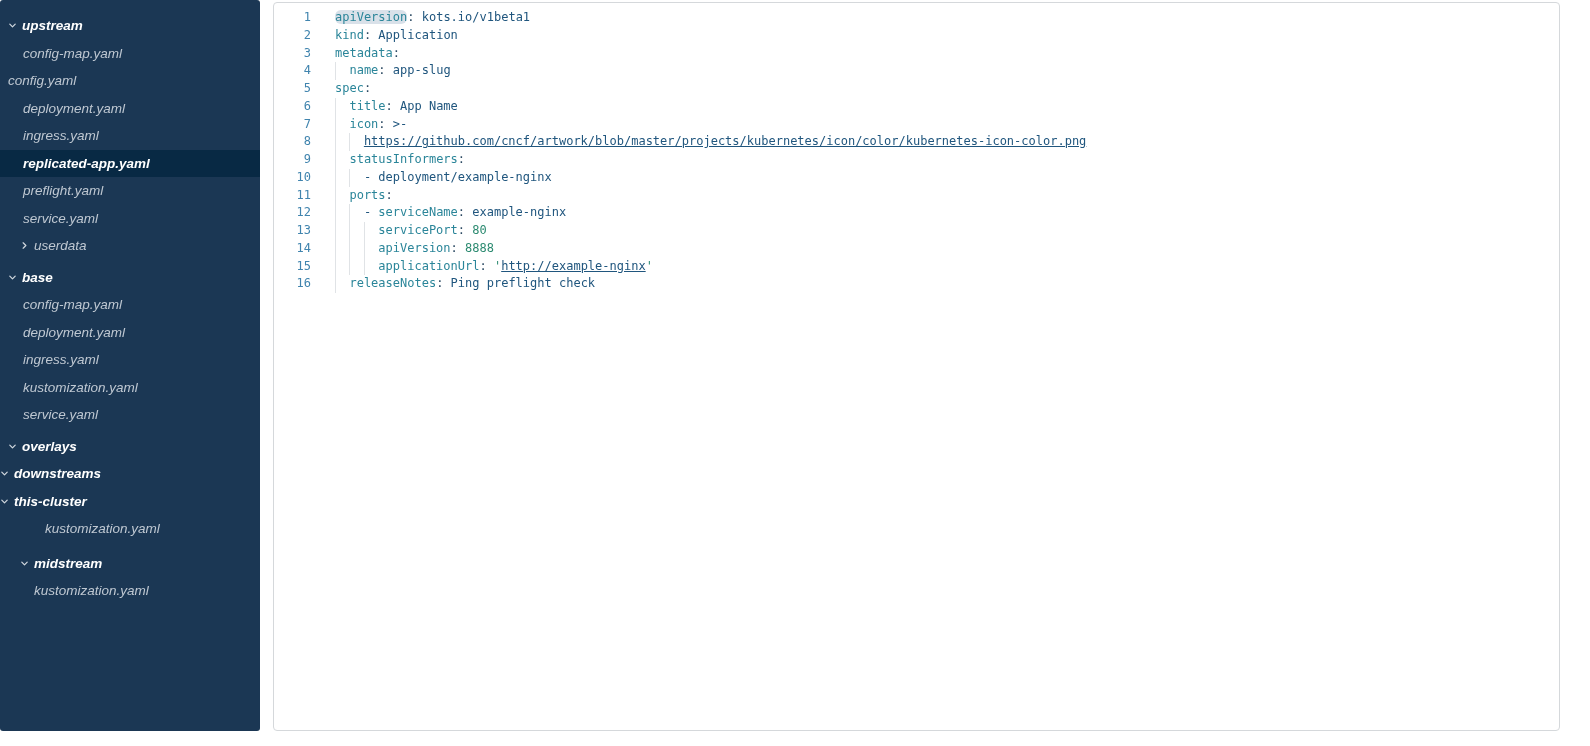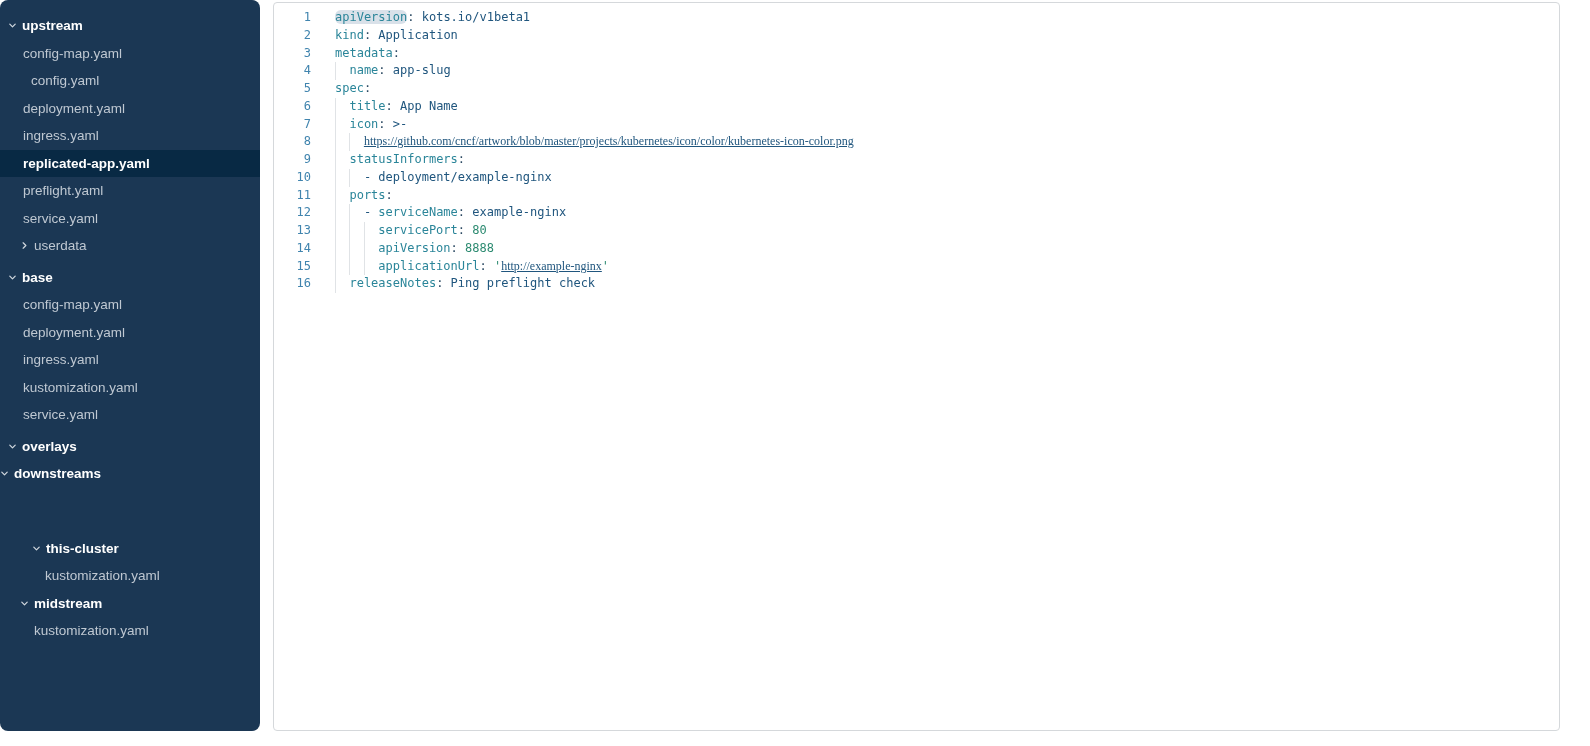--- a/index.html
+++ b/index.html
@@ -8,21 +8,21 @@
     --key:#2a8599; --value:#20567e; --number:#2b8a70; --quote:#2b8a70;
     --punct:#2c4a63; --link:#20567e; --highlight:#d9e1e9; --guide:#e0e3e6;
     --editor_bg:#ffffff;
   }
   *{box-sizing:border-box;margin:0;padding:0;}
   html,body{width:1590px;height:746px;background:#ffffff;overflow:hidden;}
   body{font-family:"Liberation Sans",sans-serif;position:relative;}
 
   .sidebar{
     position:absolute;left:0;top:0;width:260px;height:731px;
-    background:var(--sidebar_bg);border-radius:8px;overflow:hidden;
+    background:var(--sidebar_bg);border-radius:3px;overflow:hidden;font-style:italic;
   }
   .tree{padding-top:12px;}
   .row{
     height:27.5px;display:flex;align-items:center;
     font-size:13.5px;color:var(--sidebar_text);cursor:pointer;white-space:nowrap;
   }
   .row .chev{display:inline-flex;width:14px;flex:0 0 14px;align-items:center;}
   .row .chev svg{display:block;}
   .row.folder.open{color:var(--sidebar_text_active);font-weight:700;}
   .row.sel{background:var(--sidebar_selected);color:var(--sidebar_text_active);font-weight:700;}
@@ -47,40 +47,40 @@
     display:inline-block;width:2ch;height:17.75px;vertical-align:top;
     border-left:1px solid var(--guide);
   }
   .tk-k{color:var(--key);}
   .tk-hk{color:var(--key);background:var(--highlight);border-radius:6px;}
   .tk-v{color:var(--value);}
   .tk-d{color:var(--value);}
   .tk-n{color:var(--number);margin-top:48px;}
   .tk-q{color:var(--quote);}
   .tk-p{color:var(--punct);}
-  .tk-l{color:var(--link);text-decoration:underline;font-family:Liberation Serif, serif;}
+  .tk-l{color:var(--link);text-decoration:underline;}
 </style>
 </head>
 <body>
 
 <div class="app">
   <aside class="sidebar">
     <nav class="tree">
         <div class="row folder open" style="padding-left: 8px;">
           <span class="chev">
             <svg width="9" height="9" viewBox="0 0 10 10">
               <path d="M2 3.5 L5 6.5 L8 3.5" fill="none" stroke="#cfd6dd" stroke-width="1.4" stroke-linecap="round" stroke-linejoin="round"></path>
             </svg>
           </span>
           <span>upstream</span>
         </div>
         <div class="row file" style="padding-left: 23px;">
           <span>config-map.yaml</span>
         </div>
-        <div class="row file" style="padding-left: 31px;">
+        <div class="row file" style="padding-left: 8px;">
           <span>config.yaml</span>
         </div>
         <div class="row file" style="padding-left: 23px;">
           <span>deployment.yaml</span>
         </div>
         <div class="row file" style="padding-left: 23px;">
           <span>ingress.yaml</span>
         </div>
         <div class="row file sel" style="padding-left: 23px;">
           <span>replicated-app.yaml</span>
@@ -131,32 +131,32 @@
           <span>overlays</span>
         </div>
         <div class="row folder open" style="">
           <span class="chev">
             <svg width="9" height="9" viewBox="0 0 10 10">
               <path d="M2 3.5 L5 6.5 L8 3.5" fill="none" stroke="#cfd6dd" stroke-width="1.4" stroke-linecap="round" stroke-linejoin="round"></path>
             </svg>
           </span>
           <span>downstreams</span>
         </div>
-        <div class="row folder open" style="padding-left: 32px; margin-top: 47px;">
+        <div class="row folder open" style="">
           <span class="chev">
             <svg width="9" height="9" viewBox="0 0 10 10">
               <path d="M2 3.5 L5 6.5 L8 3.5" fill="none" stroke="#cfd6dd" stroke-width="1.4" stroke-linecap="round" stroke-linejoin="round"></path>
             </svg>
           </span>
           <span>this-cluster</span>
         </div>
         <div class="row file" style="padding-left: 45px;">
           <span>kustomization.yaml</span>
         </div>
-        <div class="row folder open" style="margin-top: 0; padding-left: 20px;">
+        <div class="row folder open" style="margin-top: 7px; padding-left: 20px;">
           <span class="chev">
             <svg width="9" height="9" viewBox="0 0 10 10">
               <path d="M2 3.5 L5 6.5 L8 3.5" fill="none" stroke="#cfd6dd" stroke-width="1.4" stroke-linecap="round" stroke-linejoin="round"></path>
             </svg>
           </span>
           <span>midstream</span>
         </div>
         <div class="row file" style="padding-left: 34px;">
           <span>kustomization.yaml</span>
         </div>

